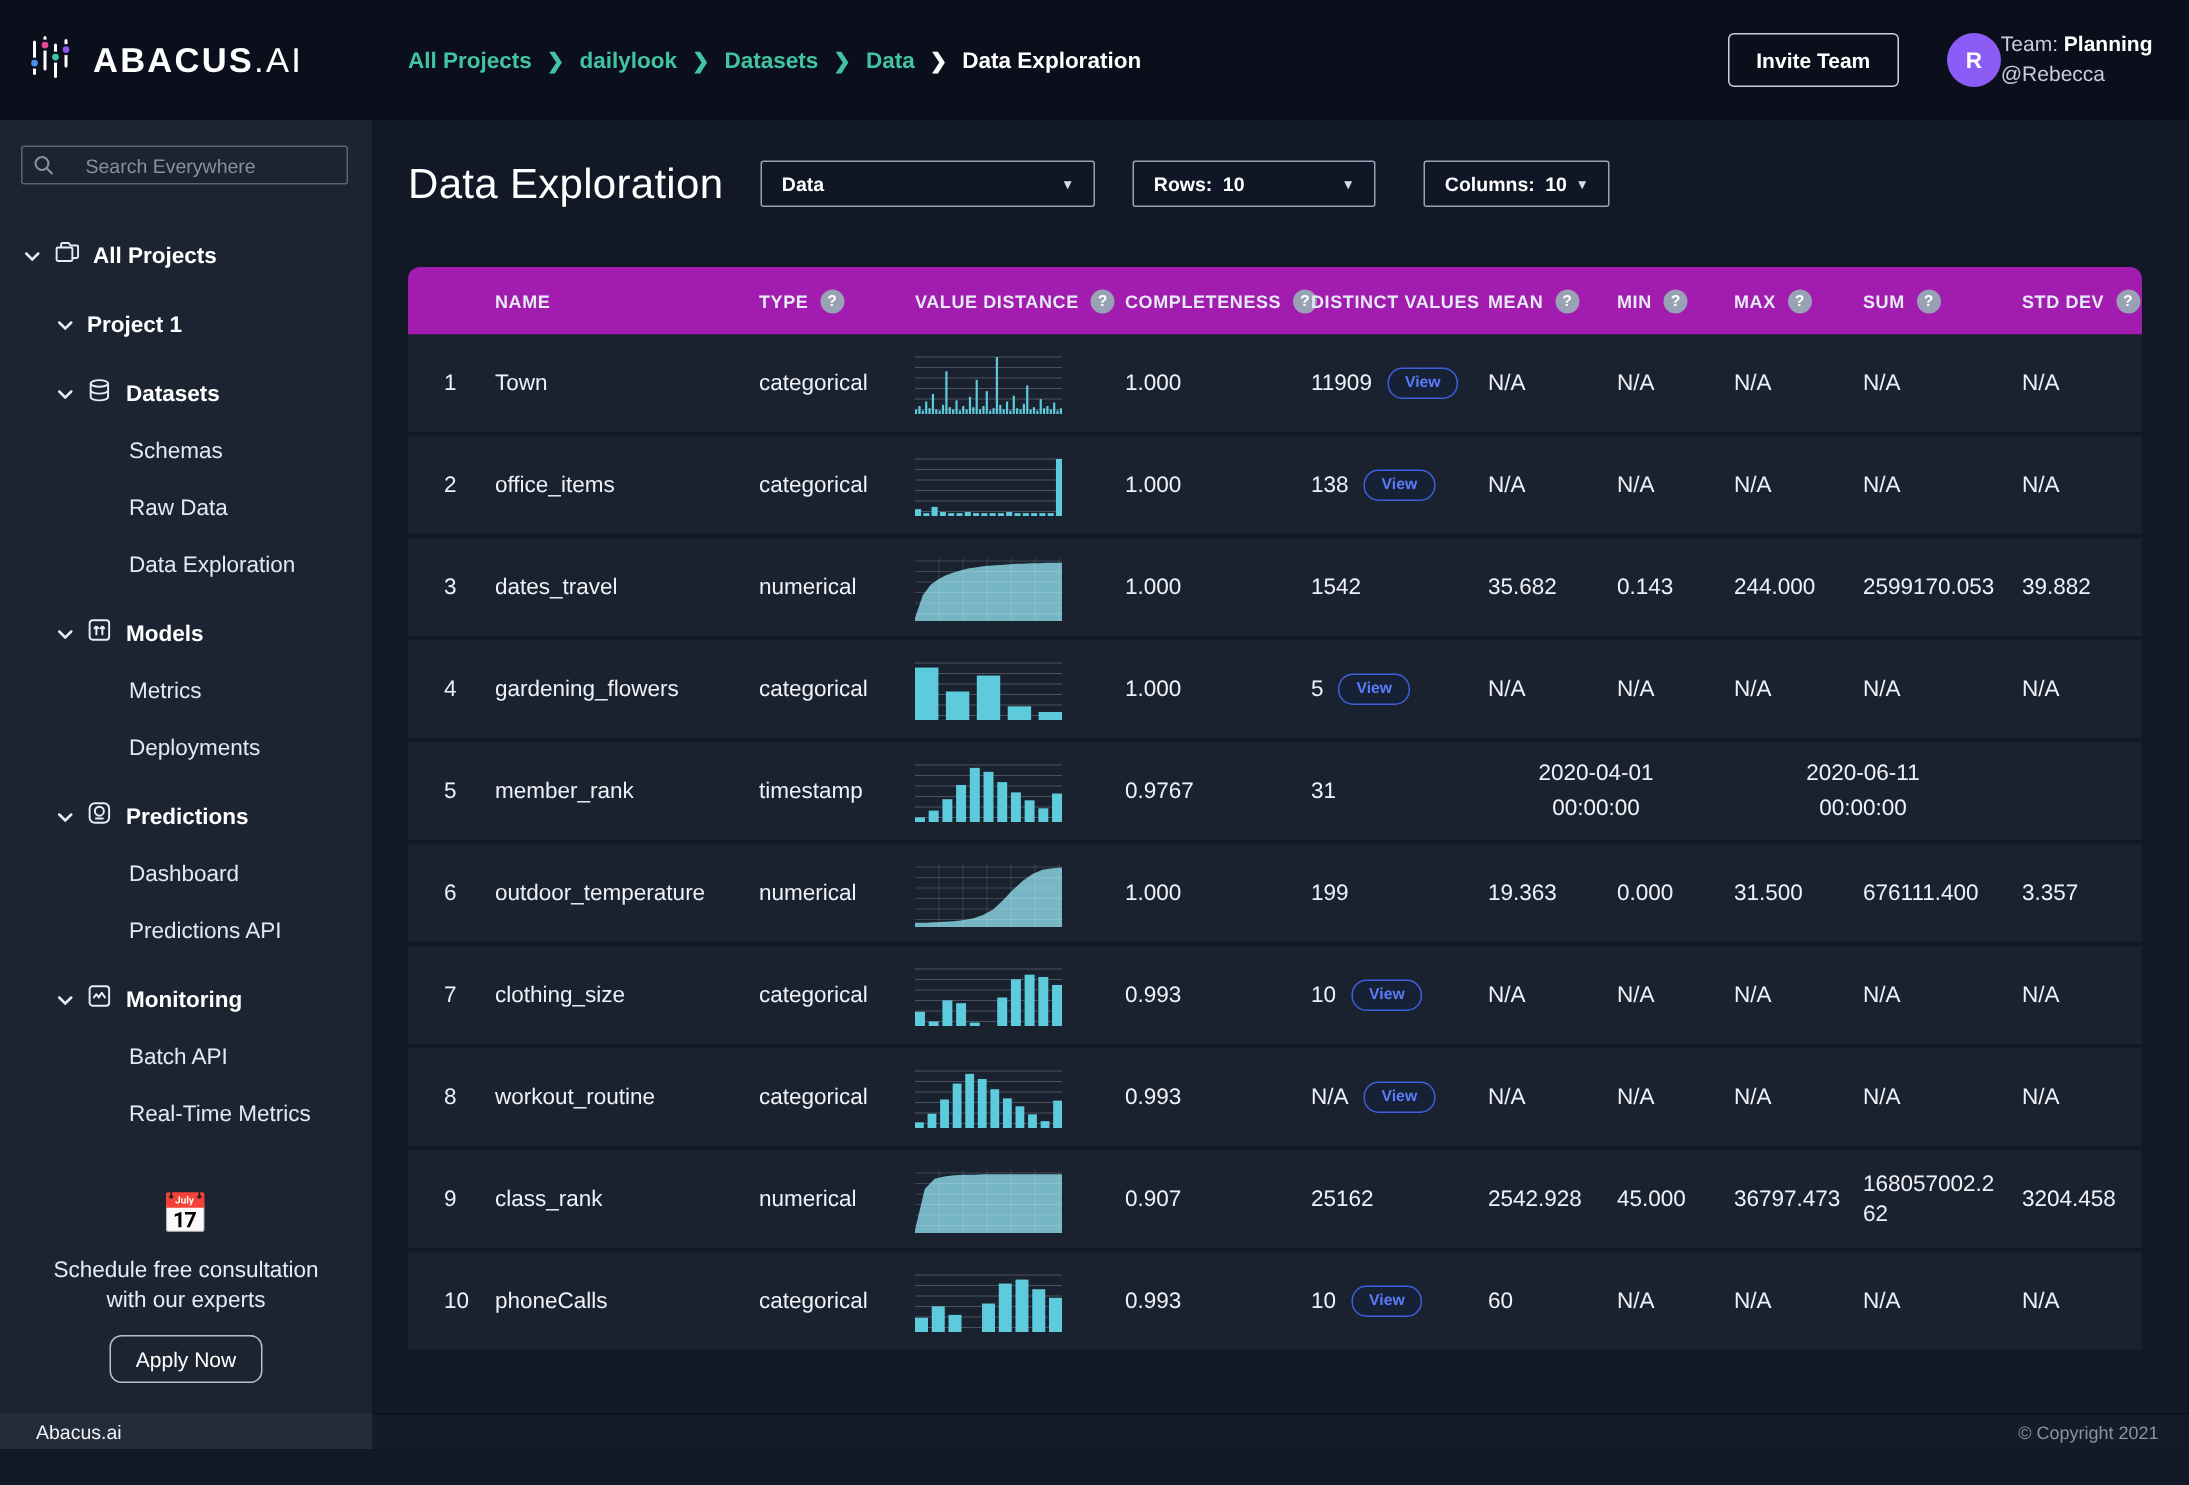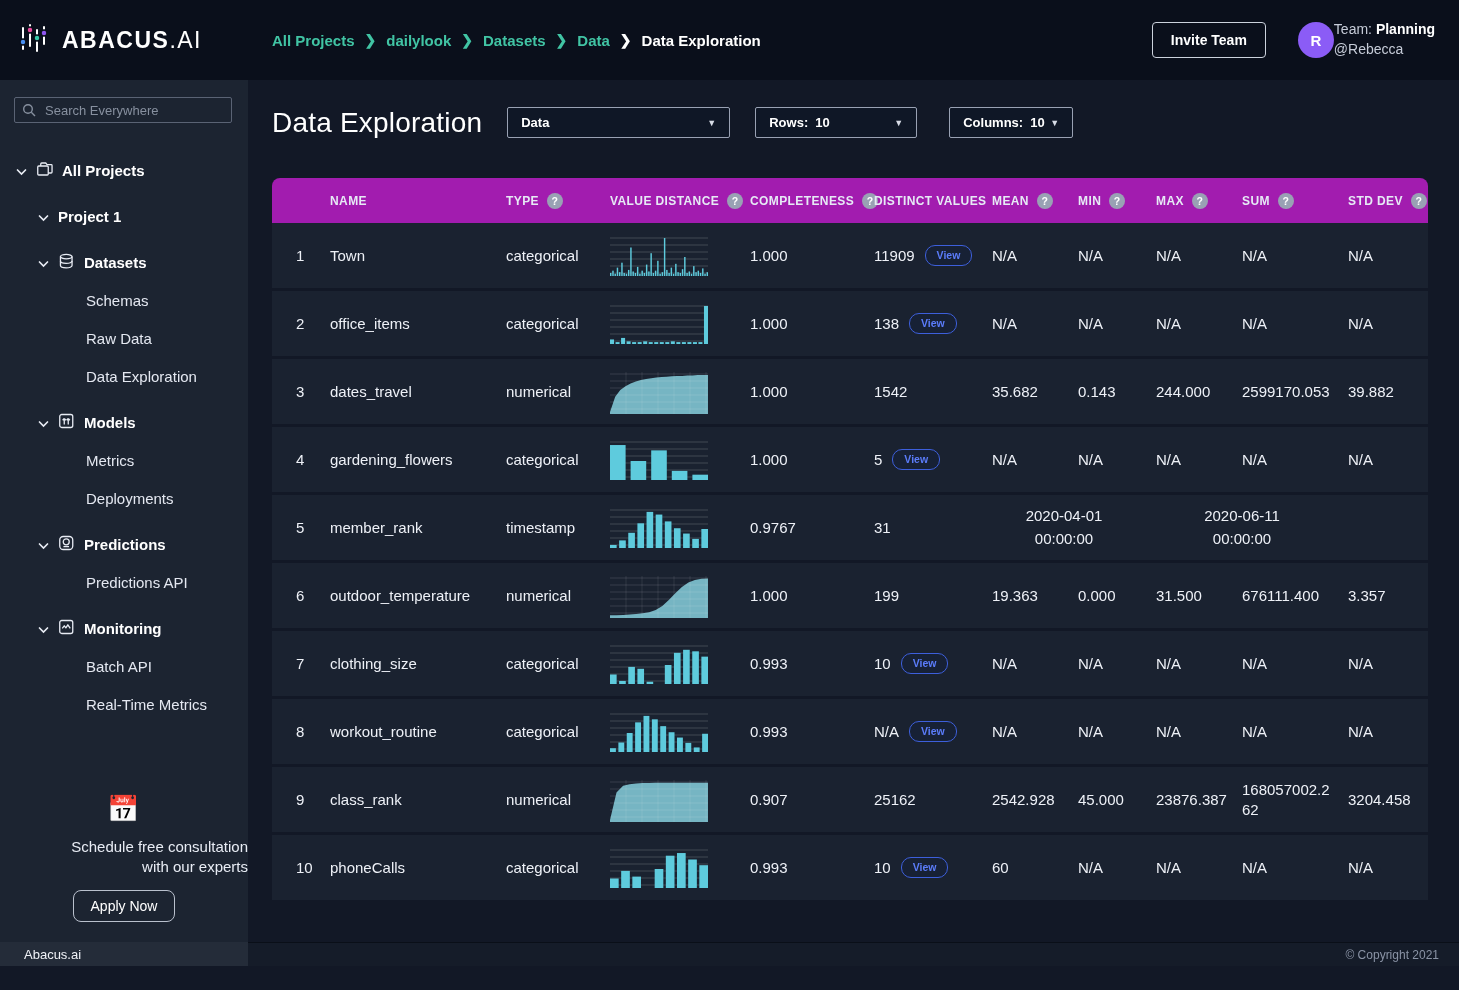--- a/index.html
+++ b/index.html
@@ -22,32 +22,32 @@
   .crumb-sep.white { color:#fff; }
   .invite-btn { margin-left:auto; background:transparent; border:1px solid #ccd2dd; border-radius:4px; color:#fff; font-size:14px; font-weight:700; padding:9px 18px; cursor:pointer; font-family:inherit; }
   .avatar { width:36px; height:36px; border-radius:50%; background:#8b5cf6; color:#fff; display:flex; align-items:center; justify-content:center; font-size:15px; font-weight:700; margin-left:32px; flex:none; }
   .team-info { font-size:14px; line-height:1.4; color:#c6ccd8; }
   .team-info b { color:#fff; }
 
   
   .sidebar { background:#1c2431; display:flex; flex-direction:column; padding-top:17px; overflow:hidden; }
   .search-wrap { position:relative; margin:0 16px 6px 14px; }
   .search-wrap svg { position:absolute; left:8px; top:6px; }
-  .search-input { width:100%; height:26px; background:transparent; border:1px solid #5a6374; border-radius:2px; color:#dfe4ee; font-size:13px; padding:0 8px 0 30px; font-family:inherit; }
+  .search-input { width:100%; height:26px; background:transparent; border:1px solid #5a6374; border-radius:2px; color:#dfe4ee; font-size:13px; padding:0 8px 0 42px; font-family:inherit; }
   .search-input::placeholder { color:#87909f; }
   .nav { margin-top:14px; }
   .nav-item { height:38px; display:flex; align-items:center; gap:9px; font-size:15px; color:#e4e8f1; cursor:pointer; }
   .nav-item.bold { font-weight:700; color:#fff; margin-top:8px; }
   .nav-item.l0 { padding-left:16px; }
   .nav-item.l1, .nav-item.l2 { padding-left:38px; }
   .nav-item.l3 { padding-left:86px; }
   .nav-item.active { background:linear-gradient(90deg,#14584e 0%,#1a4246 55%,#17353d 100%); color:#2fd5ac; font-weight:700; }
   .promo { margin-top:auto; text-align:center; padding-bottom:20px; }
   .promo-emoji { font-size:26px; }
-  .promo-text { margin-top:12px; font-size:15px; line-height:1.35; color:#e8ecf4;text-align:right; }
+  .promo-text { margin-top:12px; font-size:15px; line-height:1.35; color:#e8ecf4; }
   .apply-btn { margin-top:13px; background:transparent; border:1px solid #b9c0cd; border-radius:8px; color:#fff; font-size:14px; padding:7px 17px; cursor:pointer; font-family:inherit; }
 
   
   .main { background:#121826; padding:27px 0 0 24px; overflow:hidden; }
   .toolbar { display:flex; align-items:center; height:31px; }
   .page-title { font-size:28px; font-weight:500; color:#fff; margin-right:25px; letter-spacing:.2px; white-space:nowrap; }
   .dd { display:flex; align-items:center; height:31px; border:1px solid #99a1b3; border-radius:2px; background:#0f1726; color:#fff; font-size:13px; font-weight:600; padding:0 13px; cursor:pointer; }
   .dd .caret { margin-left:auto; font-size:9px; color:#d7dce6; }
   .dd-data { width:223px; }
   .dd-rows { width:162px; margin-left:25px; }
@@ -180,20 +180,23 @@
         <div class="nav-item l2 bold">
           <span><svg width="11" height="8" viewBox="0 0 11 8">
               <polyline points="1.5,2 5.5,6 9.5,2" fill="none" stroke="#e8ecf4" stroke-width="1.7" stroke-linecap="round"></polyline>
             </svg></span>
           <span><svg width="17" height="16" viewBox="0 0 16.5 16" fill="none" stroke="#e8ecf4" stroke-width="1.3" stroke-linejoin="round">
               <rect x="1.5" y="1.5" width="13" height="13" rx="3.5"></rect>
               <circle cx="8" cy="6.8" r="3"></circle>
               <path d="M5.2 11.6 h5.6"></path>
             </svg></span>
           <span>Predictions</span>
+        </div>
+        <div class="nav-item l3">
+          <span>Dashboard</span>
         </div>
         <div class="nav-item l3">
           <span>Predictions API</span>
         </div>
         <div class="nav-item l2 bold">
           <span><svg width="11" height="8" viewBox="0 0 11 8">
               <polyline points="1.5,2 5.5,6 9.5,2" fill="none" stroke="#e8ecf4" stroke-width="1.7" stroke-linecap="round"></polyline>
             </svg></span>
           <span><svg width="17" height="16" viewBox="0 0 16.5 16" fill="none" stroke="#e8ecf4" stroke-width="1.3" stroke-linejoin="round">
               <rect x="1.5" y="1.5" width="13" height="13" rx="2"></rect>
@@ -614,21 +617,21 @@
                 <line x1="80" y1="2" x2="80" y2="44" stroke="rgba(255,255,255,0.12)" stroke-width="0.8"></line>
                 <line x1="96" y1="2" x2="96" y2="44" stroke="rgba(255,255,255,0.12)" stroke-width="0.8"></line>
               </svg>
             </div>
             <div class="cell">0.907</div>
             <div class="cell distinct">
               <span>25162</span>
             </div>
             <div class="cell">2542.928</div>
             <div class="cell">45.000</div>
-            <div class="cell">23876.387</div>
+            <div class="cell">36797.473</div>
             <div class="cell sum">168057002.262</div>
             <div class="cell">3204.458</div>
           </div>
           <div class="trow grid-cols">
             <div class="cell num">10</div>
             <div class="cell">phoneCalls</div>
             <div class="cell">categorical</div>
             <div class="cell chart">
               <svg width="98" height="44" viewBox="0 0 98 44">
                 <line x1="0" y1="4" x2="98" y2="4" stroke="rgba(255,255,255,0.22)" stroke-width="0.8"></line>

